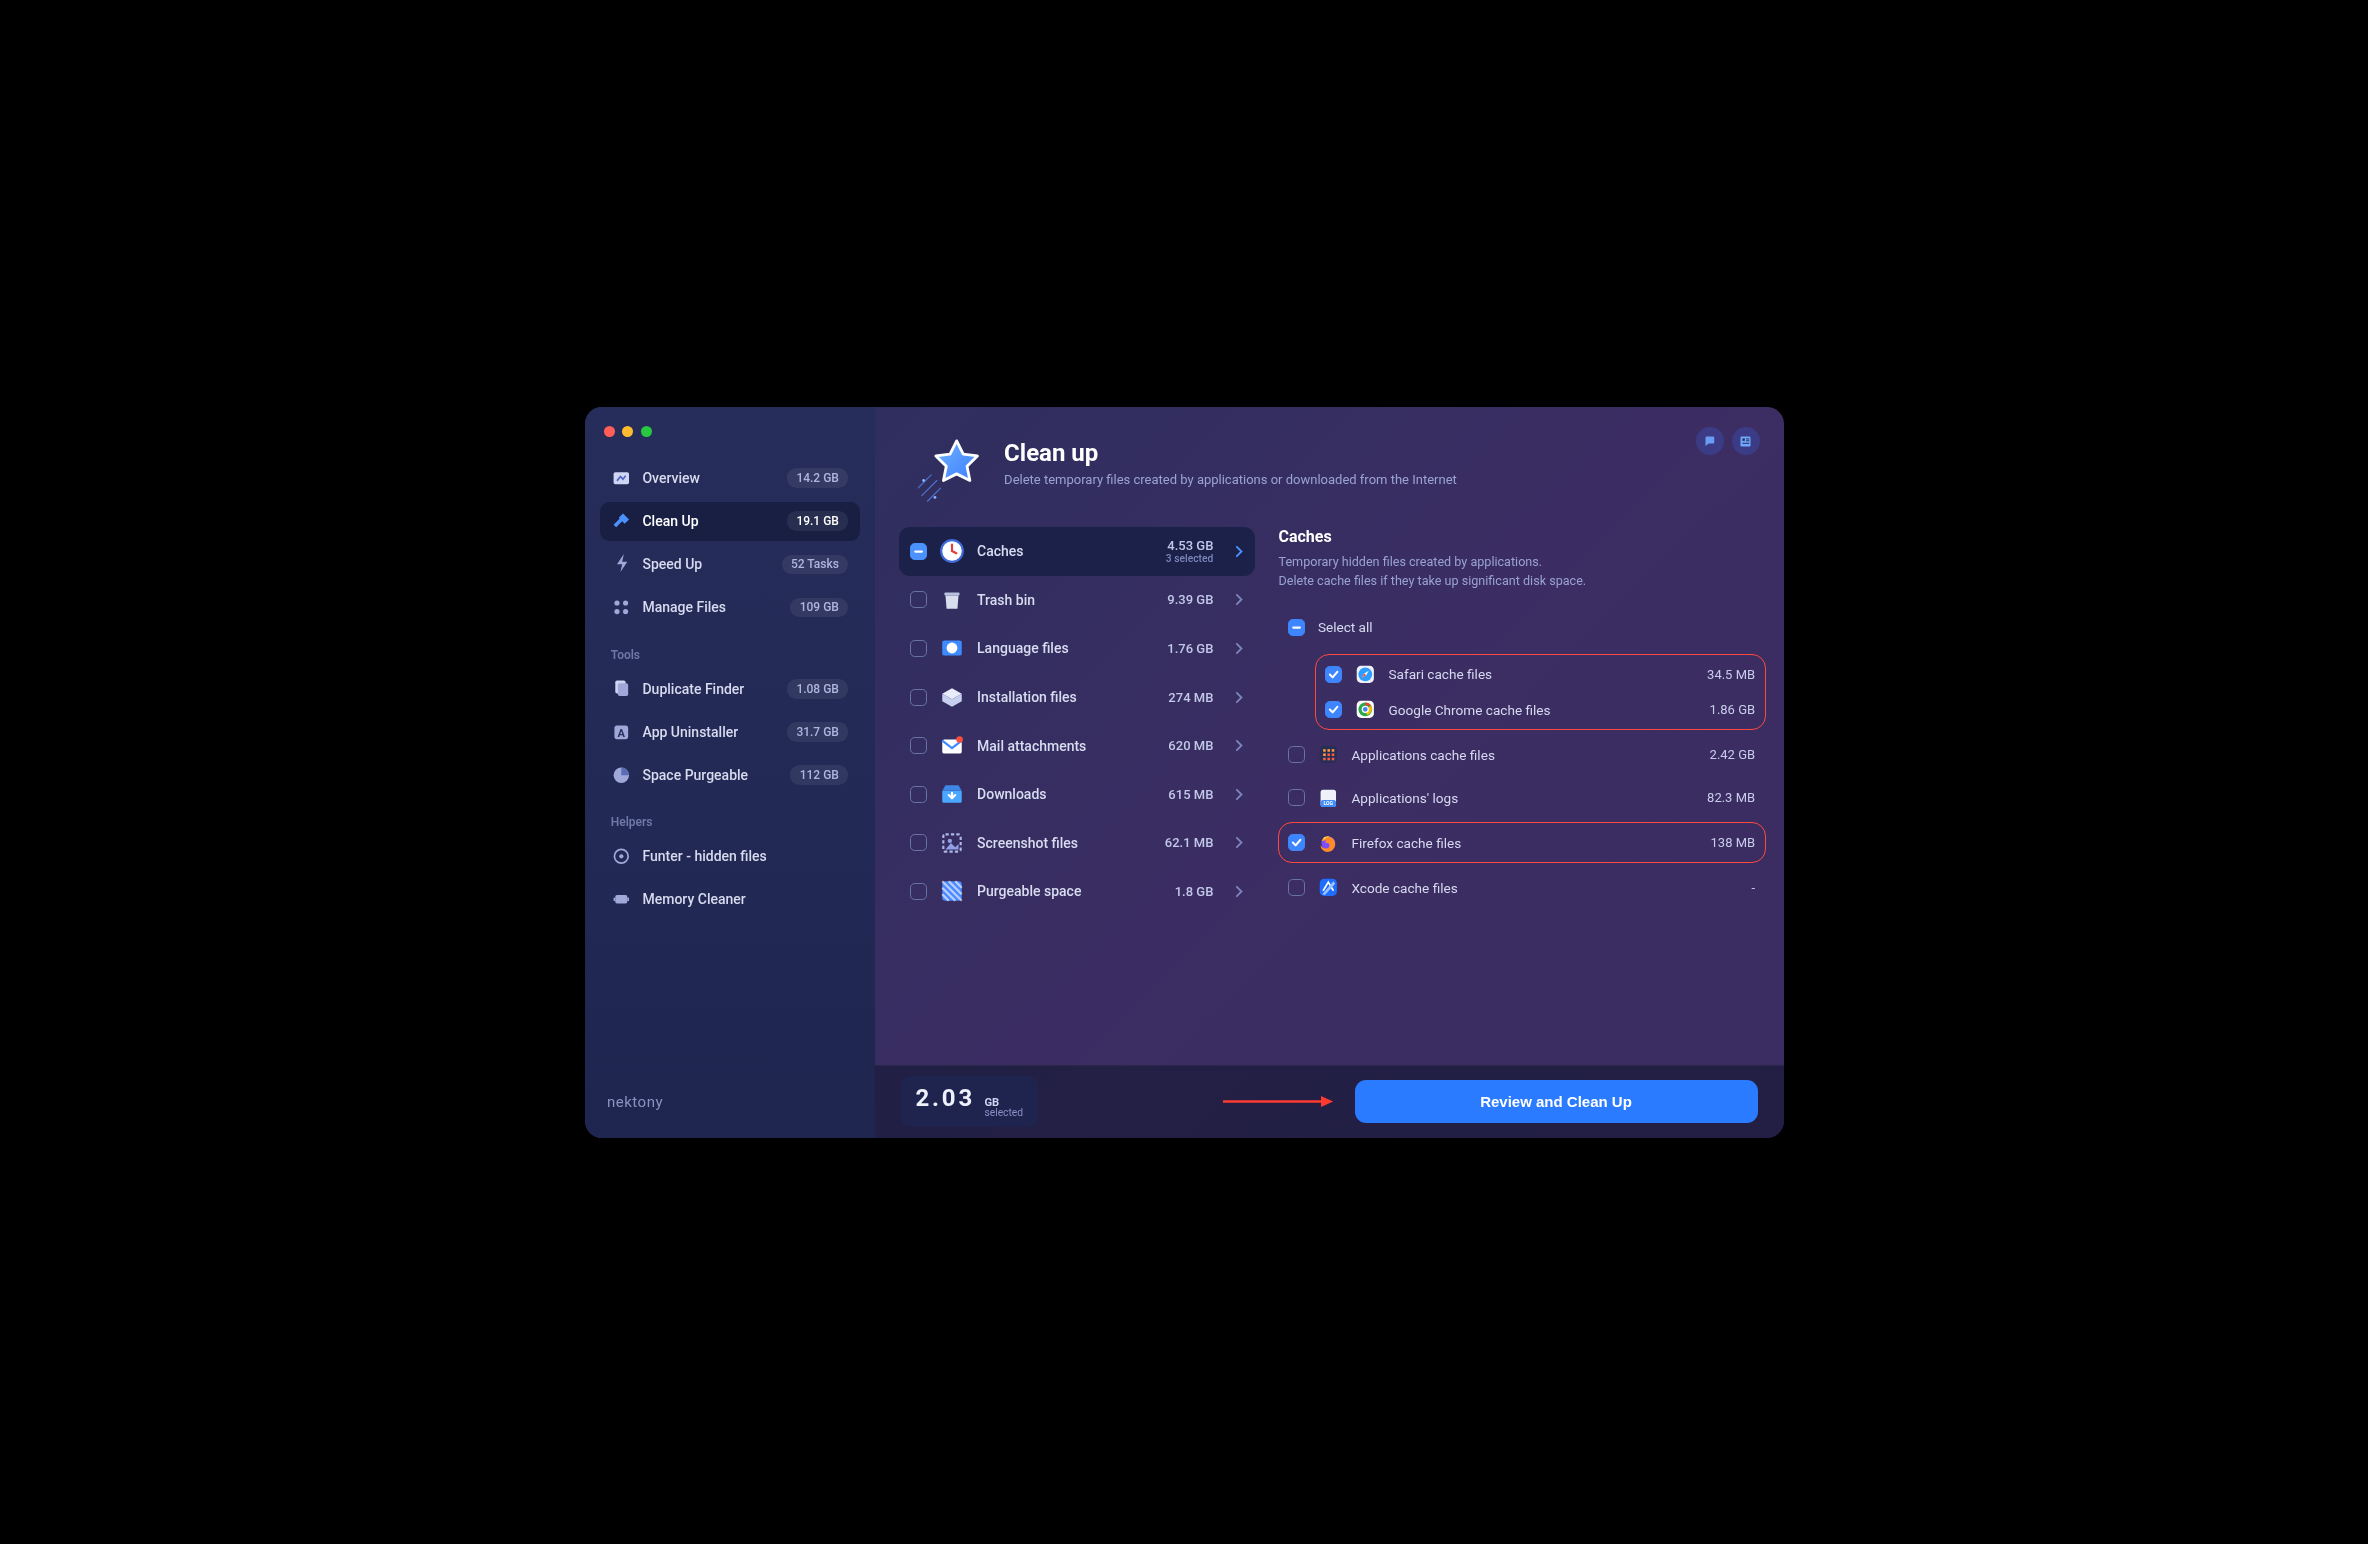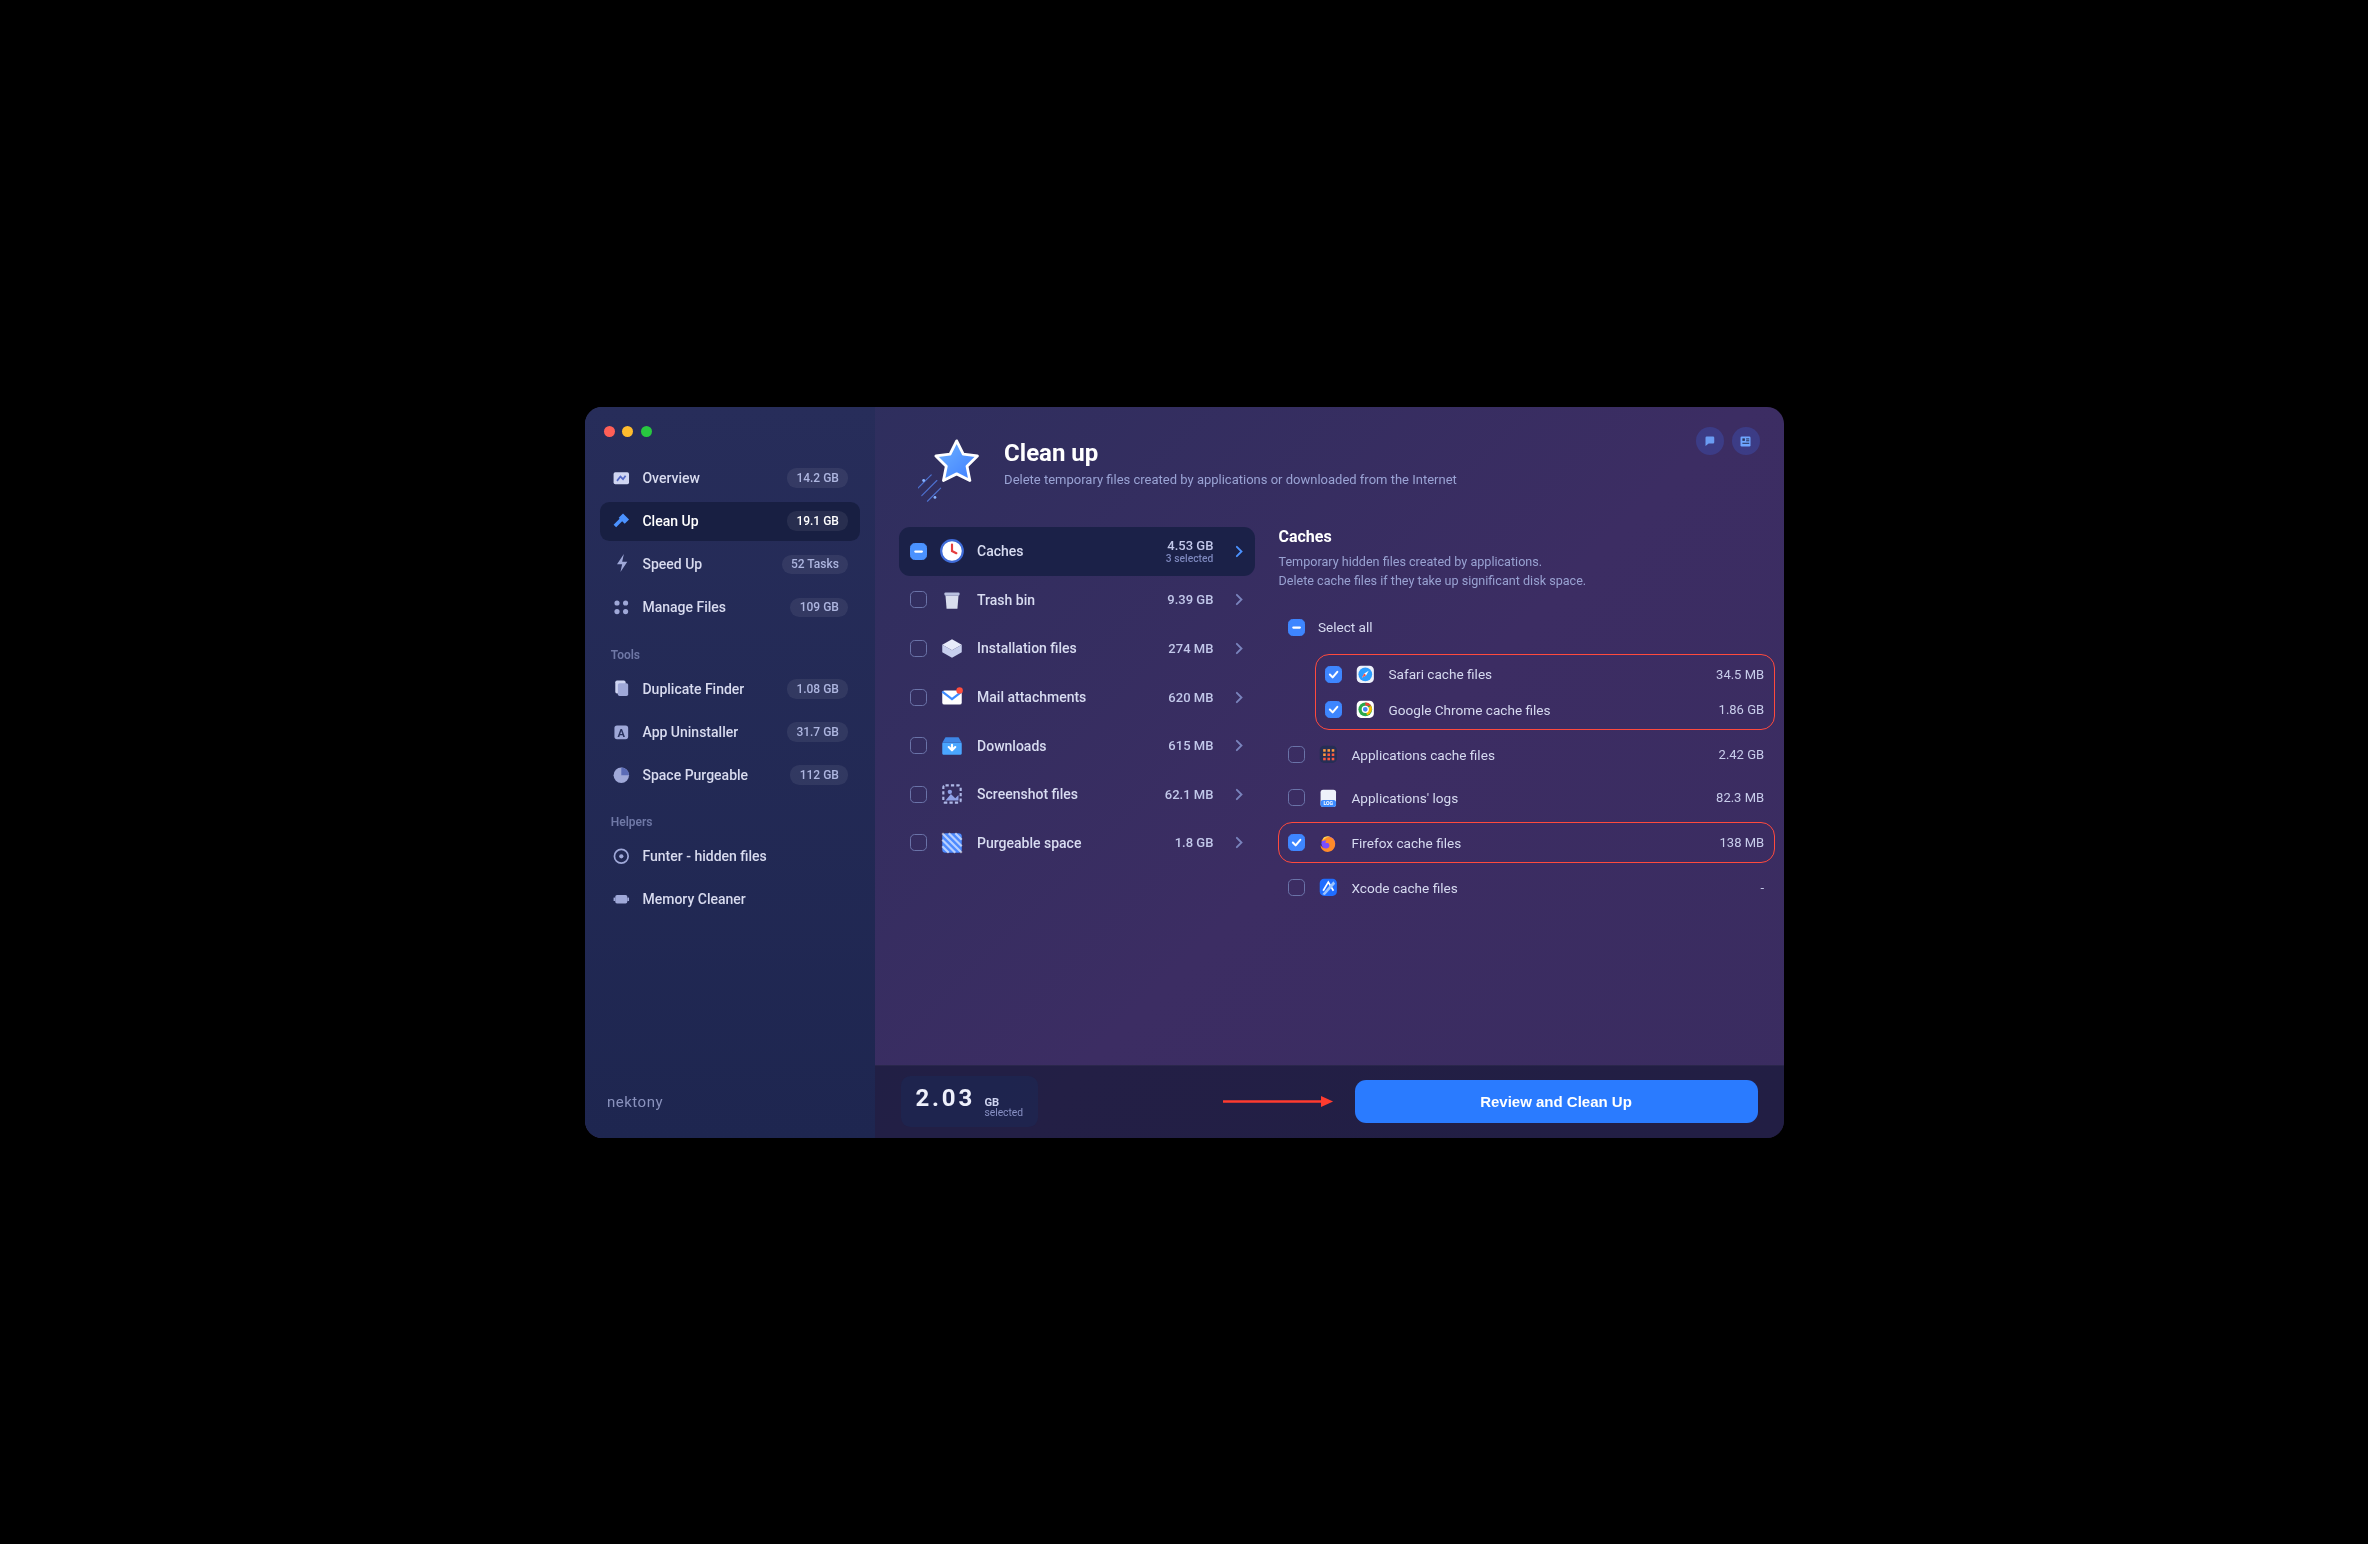--- a/index.html
+++ b/index.html
@@ -68,21 +68,21 @@
   }
   .star-wrap { width: 66px; height: 66px; position:relative; }
   .header h1 { font-size: 24px; font-weight: 700; color:#fff; }
   .header p { font-size: 13px; color:#9aa3d4; margin-top:5.6px; max-width: 525px;}
   .header-actions { position:absolute; top:20.6px; right:24px; display:flex; gap:7.5px;}
   .chip {
     width:28px; height:28px; border-radius:14px; background:rgba(60,90,200,.35);
     display:flex;align-items:center;justify-content:center;color:#6fa6ff; cursor:pointer;
   }
 
-  .content { flex:1; display:flex; padding: 0 10px 0 24px; gap: 24px; overflow:hidden;}
+  .content { flex:1; display:flex; padding: 0 19px 0 24px; gap: 24px; overflow:hidden;}
 
   
   .cat-col { width: 356px; display:flex; flex-direction:column; gap:0; }
   .cat-item {
     display:flex; align-items:center; gap:11.2px;
     padding: 10.3px 11.2px; border-radius: 11.2px;
     color:#d8dcf1; font-size:14px; font-weight:500;
     cursor:pointer;
   }
   .cat-item .cb {
@@ -331,20 +331,36 @@
           <div class="cat-item">
             <span class="cb "></span>
             <span class="ico">
               <svg width="26" height="26" viewBox="0 0 24 24">
                 <path d="M6 8h12l-1 12H7z" fill="#d9deee"></path>
                 <rect x="5" y="5" width="14" height="3" rx="1" fill="#b9c1e0"></rect>
               </svg>
             </span>
             <span>Trash bin</span>
             <span class="sizes">9.39 GB</span>
+            <span class="chev">
+              <svg width="9.4" height="13" viewBox="0 0 10 14">
+                <path d="M3 2l5 5-5 5" fill="none" stroke="#7a84bd" stroke-width="2" stroke-linecap="round"></path>
+              </svg>
+            </span>
+          </div>
+          <div class="cat-item">
+            <span class="cb "></span>
+            <span class="ico">
+              <svg width="26" height="26" viewBox="0 0 24 24">
+                <rect x="3" y="5" width="18" height="14" rx="2" fill="#3d8bff"></rect>
+                <circle cx="12" cy="12" r="5" fill="#fff"></circle>
+              </svg>
+            </span>
+            <span>Language files</span>
+            <span class="sizes">1.76 GB</span>
             <span class="chev">
               <svg width="9.4" height="13" viewBox="0 0 10 14">
                 <path d="M3 2l5 5-5 5" fill="none" stroke="#7a84bd" stroke-width="2" stroke-linecap="round"></path>
               </svg>
             </span>
           </div>
           <div class="cat-item">
             <span class="cb "></span>
             <span class="ico">
               <svg width="26" height="26" viewBox="0 0 24 24">

